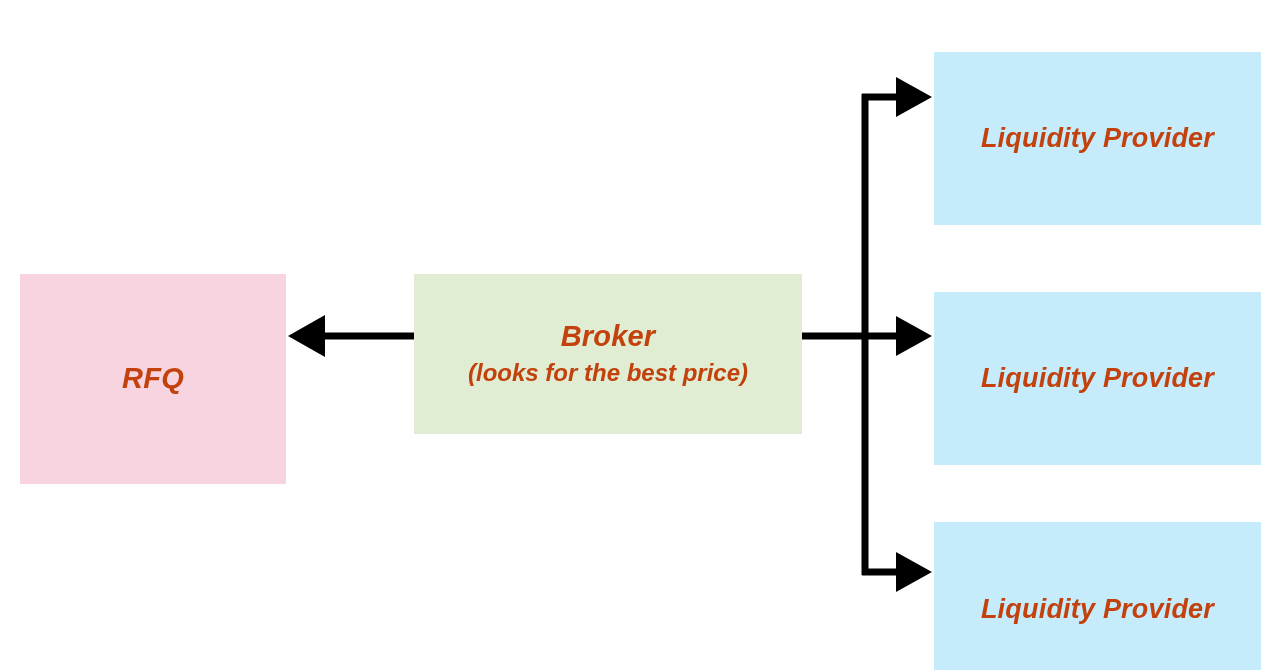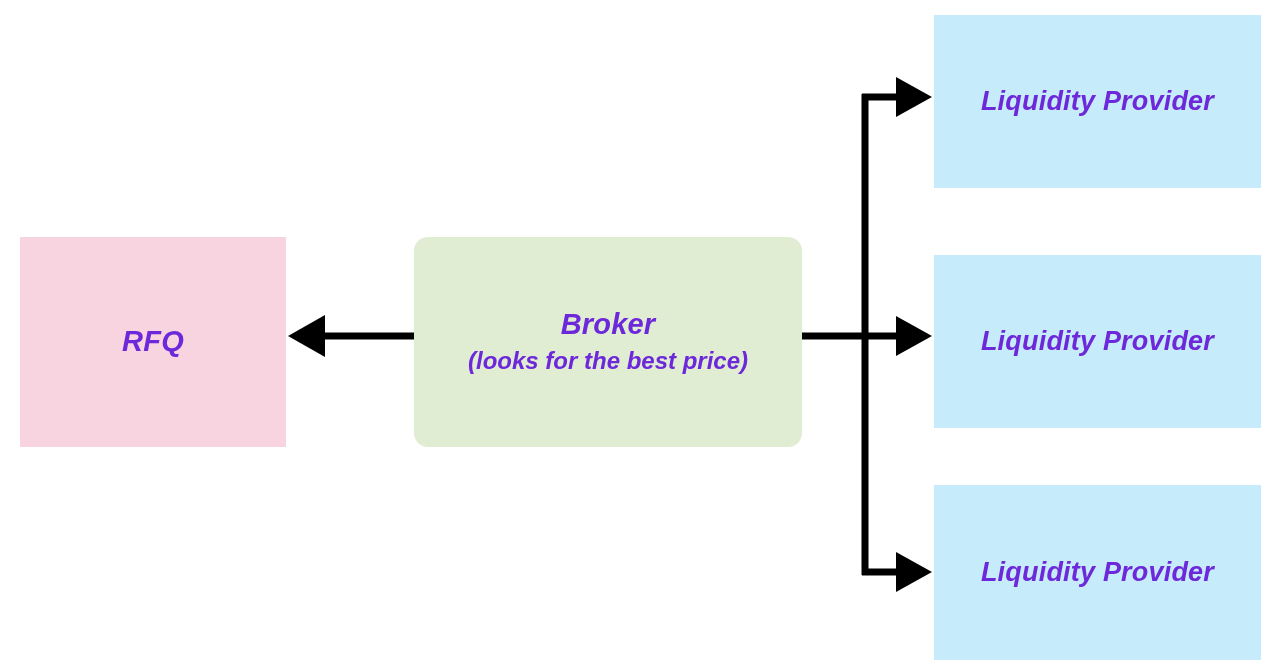--- a/index.html
+++ b/index.html
@@ -18,21 +18,22 @@
     overflow: hidden;
   }
   .node {
     position: absolute;
     display: flex;
     flex-direction: column;
     align-items: center;
     justify-content: center;
     text-align: center;
     box-sizing: border-box;
-    color: #6d28d9;
+    color: #c2410c;
+    margin-top: 37px;
   }
   .node-title {
     font-weight: bold;
     font-style: italic;
     letter-spacing: 0.2px;
     line-height: 1.15;
     white-space: nowrap;
   }
   .node-sub {
     font-weight: bold;
@@ -50,23 +51,22 @@
     background: #f8d3e0;
     align-items: center;
   }
   #node-rfq .node-title { font-size: 29px; }
 
   
   #node-broker {
     left: 414px;
     top: 237px;
     width: 388px;
-    height: 210px;
+    height: 160px;
     background: #e0edd2;
-    border-radius: 14px;
   }
   #node-broker .node-title { font-size: 29px; margin-bottom: 6px; }
   #node-broker .node-sub { font-size: 24px; }
 
   
   .node-lp {
     left: 934px;
     width: 327px;
     background: #c6ecfb;
   }

